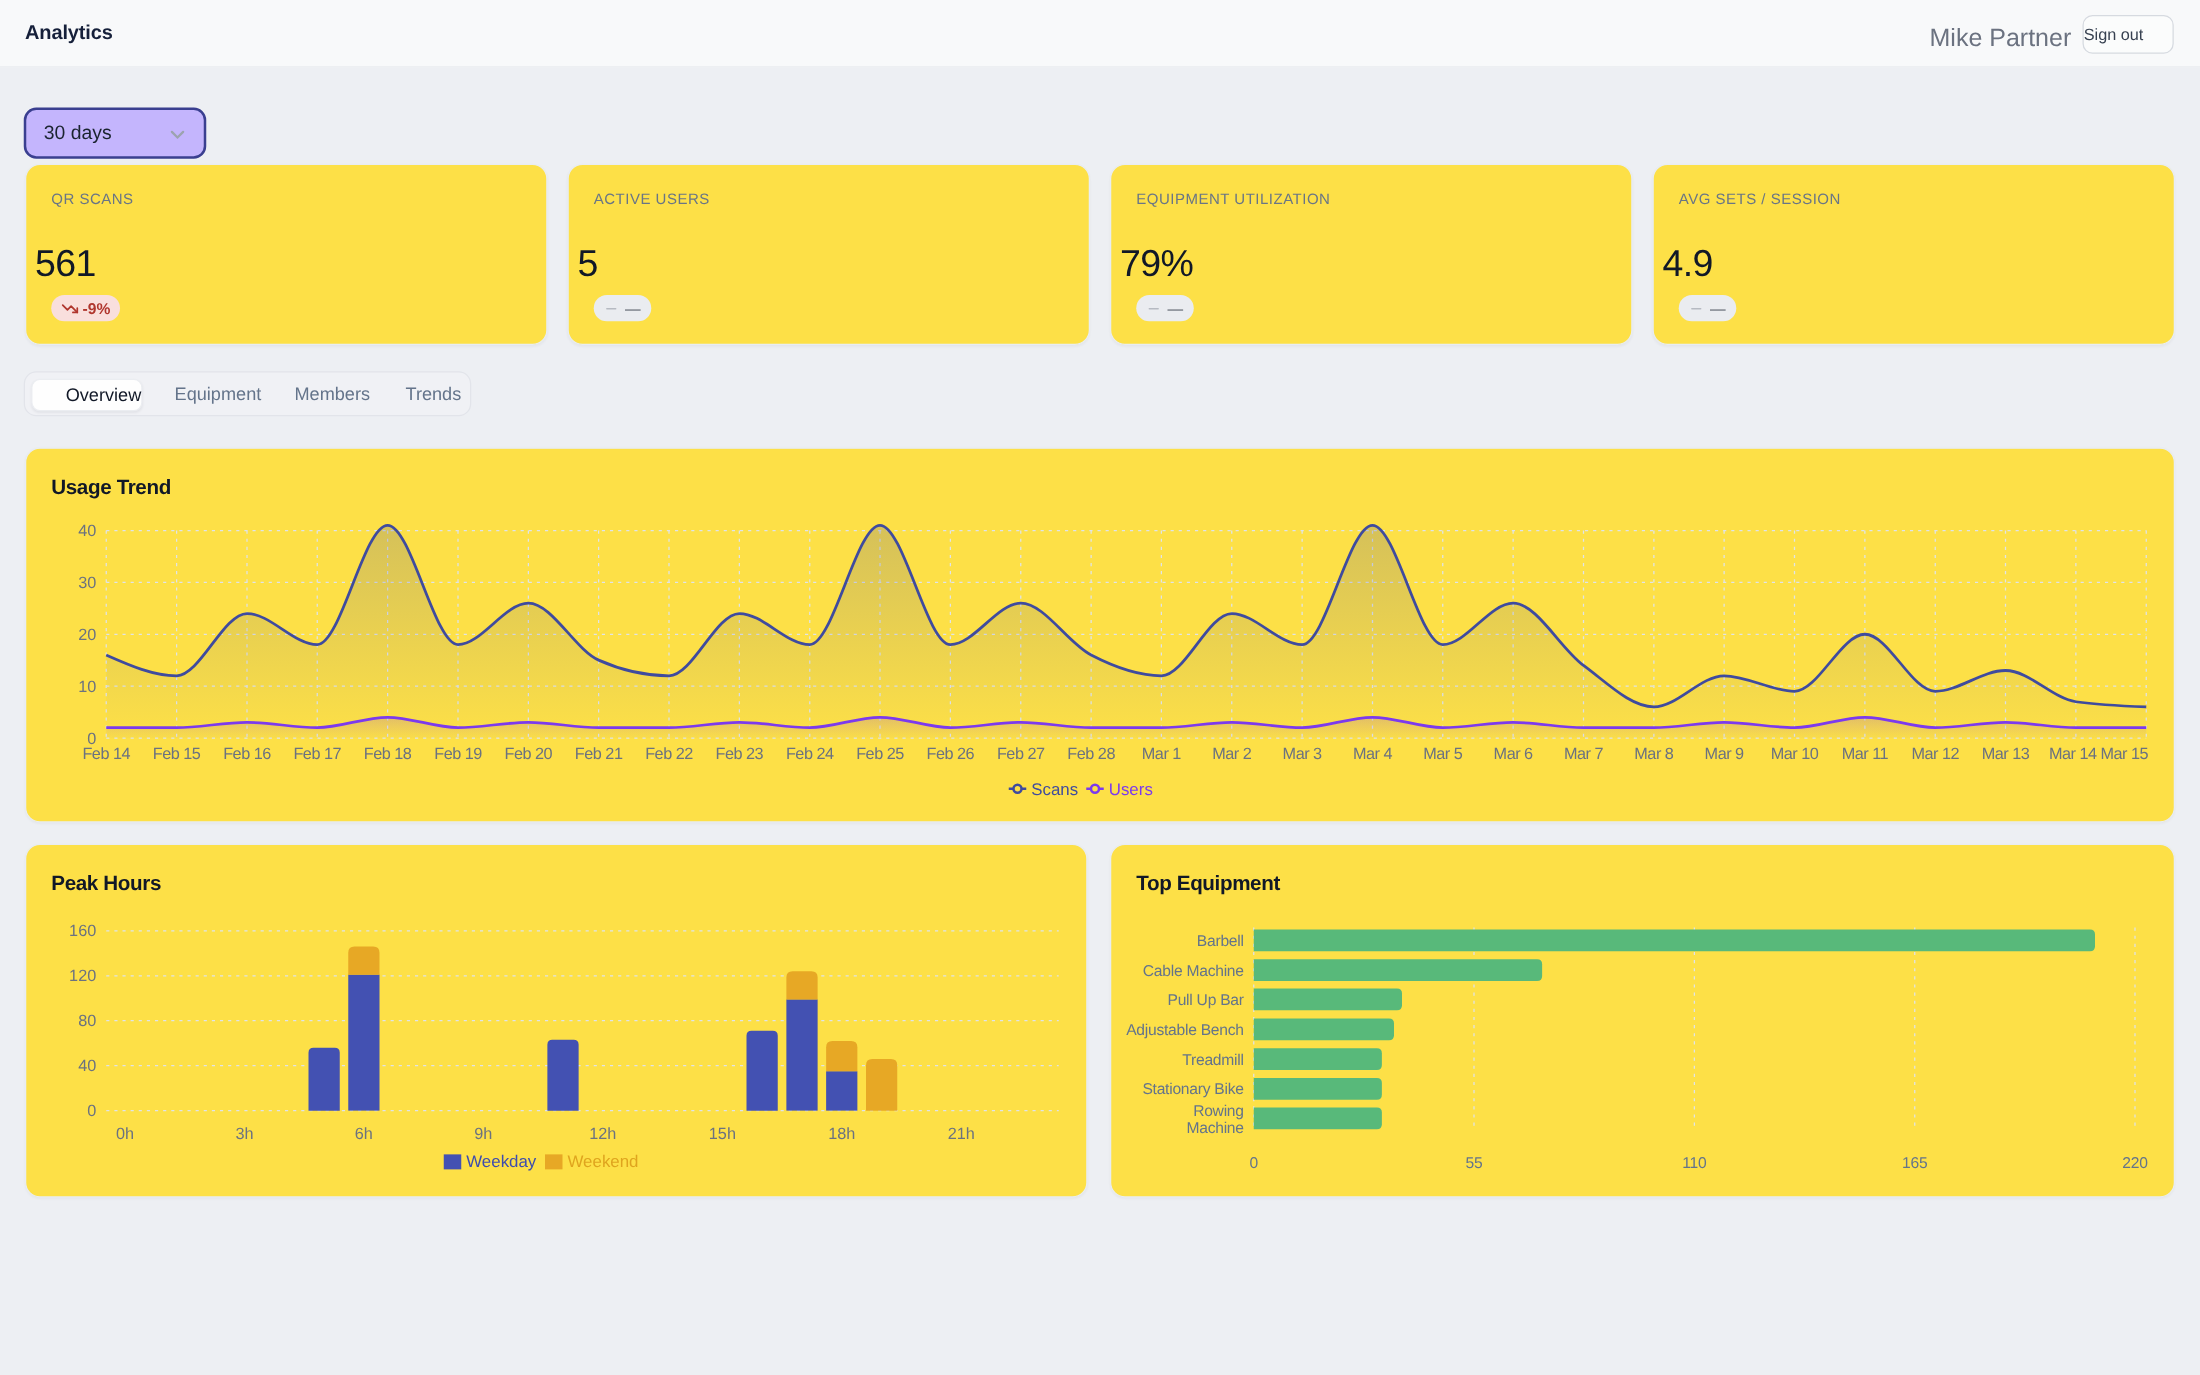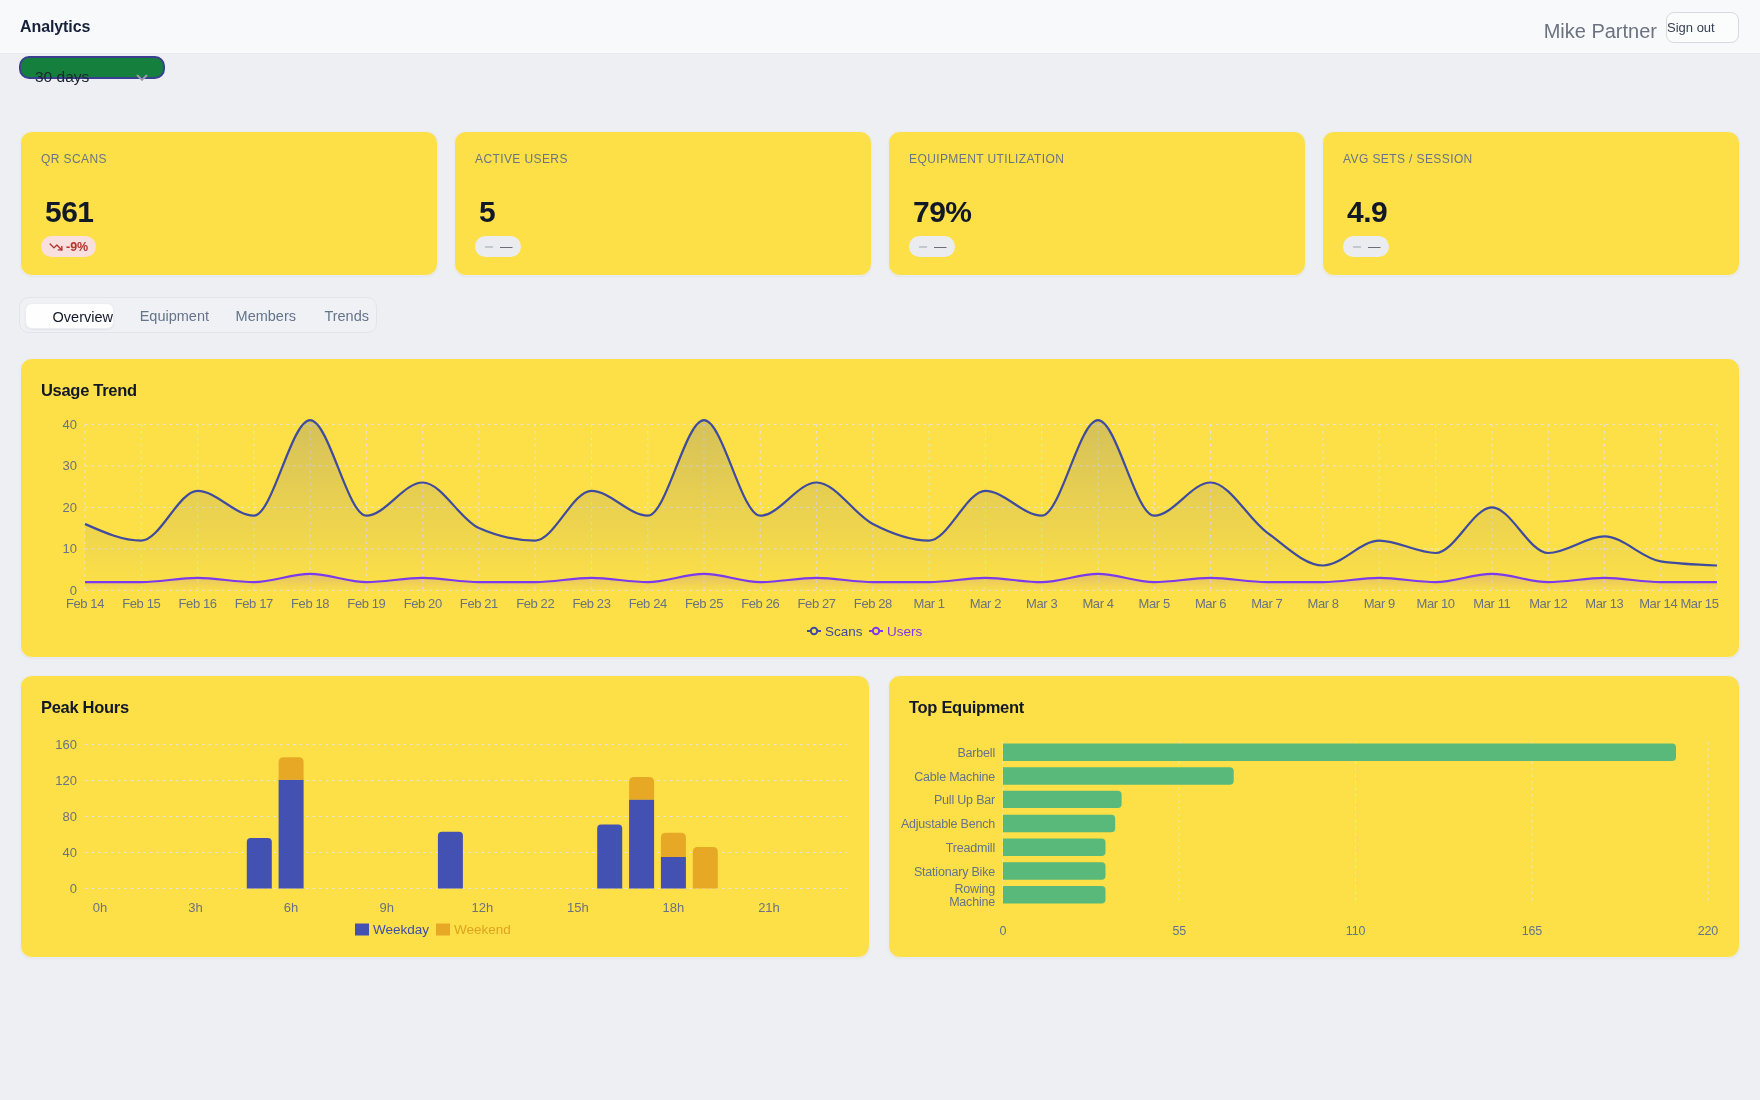--- a/index.html
+++ b/index.html
@@ -1,24 +1,24 @@
 <!DOCTYPE html>
 <html><head><meta charset="utf-8">
 <style>
 *{margin:0;padding:0;box-sizing:border-box}
 html,body{width:1760px;height:1100px;background:#edeff3;font-family:"Liberation Sans",sans-serif;overflow:hidden}
 .header{position:absolute;left:0;top:0;width:1760px;height:54px;background:#f8f9fa;border-bottom:1px solid #e9ebef}
 .h-title{position:absolute;left:20px;top:18px;font-size:16px;font-weight:700;color:#16203a;letter-spacing:-.1px}
 .h-user{position:absolute;right:103px;top:20px;font-size:20px;color:#6b7280}
 .signout{position:absolute;right:21px;top:12px;width:73px;height:31px;background:#fbfcfc;border:1px solid #d6dae0;border-radius:8px;font-size:13px;color:#374151;text-align:left;line-height:29px}
-.select{position:absolute;left:19px;top:56px;width:146px;height:23px;background:#15803d;border:2px solid #3a3f90;border-radius:10px}
+.select{position:absolute;left:19px;top:86px;width:146px;height:41px;background:#c4b5fd;border:2px solid #3a3f90;border-radius:10px}
 .select span{position:absolute;left:14px;top:10px;font-size:15.5px;color:#1b2430}
 .card{position:absolute;background:#fde047;border:1px solid #e9edf1;border-radius:12px;box-shadow:0 1px 2px rgba(16,24,40,.04)}
 .stat-label{position:absolute;left:20px;top:20px;font-size:12px;color:#697586;letter-spacing:.4px}
-.stat-value{position:absolute;left:24px;top:63px;font-size:30px;font-weight:700;color:#111827;letter-spacing:-.5px}
+.stat-value{position:absolute;left:7px;top:63px;font-size:30px;font-weight:400;color:#111827;letter-spacing:-.5px}
 .badge{position:absolute;left:20px;top:104px;height:21px;border-radius:11px;display:flex;align-items:center;padding:0 8px;font-size:12.5px;font-weight:600}
 .badge.red{background:#f9dfdd;color:#b0362e}
 .badge.gray{background:#eaecf0;color:#555b66;font-weight:400}
 .tabs{position:absolute;left:19px;top:297px;width:358px;height:36px;background:#f0f1f5;border:1px solid #e2e4ea;border-radius:10px}
 .tab{position:absolute;top:5px;height:26px;line-height:26px;font-size:14.5px;color:#64748b;text-align:right}
 .tab.active{background:#fefefe;border:1px solid #ebedf1;border-radius:7px;color:#111827;font-weight:500;box-shadow:0 1px 2px rgba(16,24,40,.06)}
 .chart-title{position:absolute;left:20px;top:22px;font-size:16.5px;font-weight:700;color:#111827;letter-spacing:-.3px}
 </style></head>
 <body>
 <div class="header">

